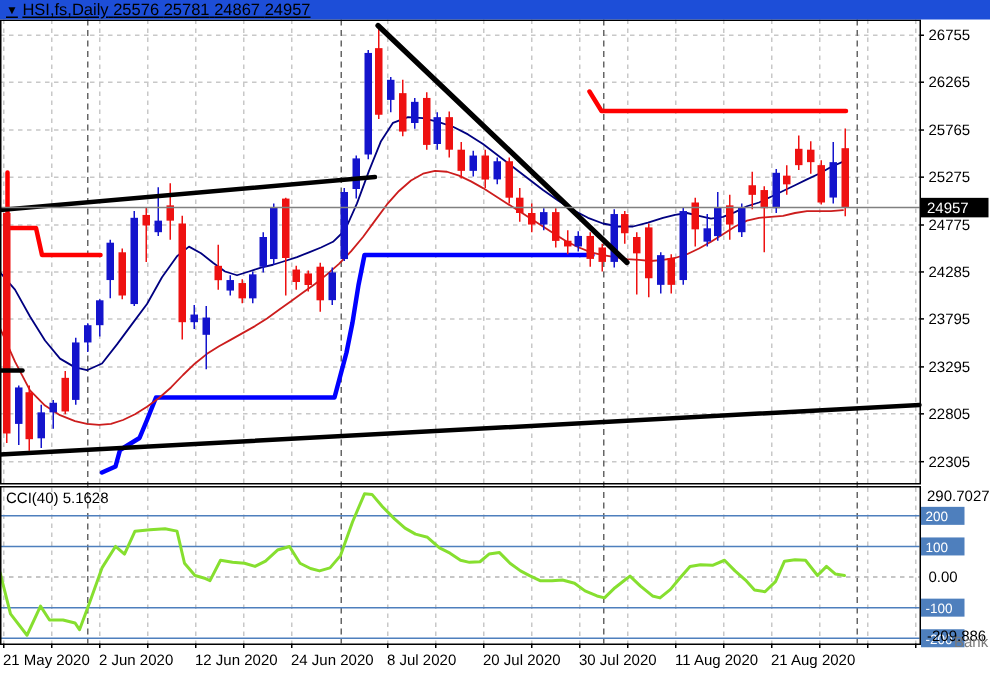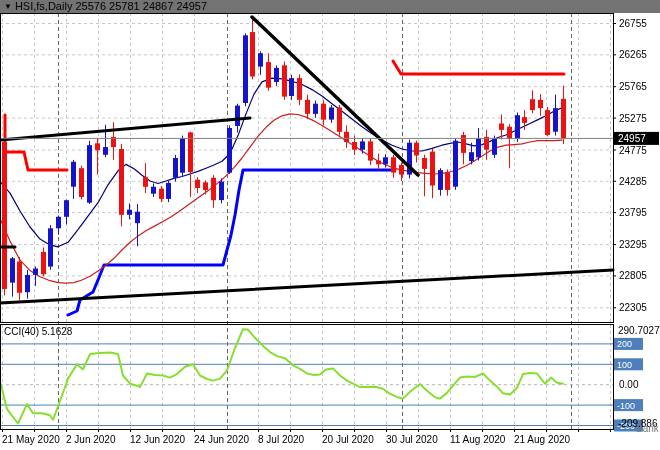--- a/index.html
+++ b/index.html
@@ -1,19 +1,19 @@
 <!DOCTYPE html>
 <html><head>
 <meta charset="utf-8">
 <style>
   html,body{margin:0;padding:0;background:#fff;width:660px;height:450px;overflow:hidden;
     font-family:"Liberation Sans",sans-serif;}
   #stage{position:relative;width:660px;height:450px;background:#fff;}
   #titlebar{position:absolute;left:0;top:0;width:660px;height:13px;font-size:11px;line-height:13px;
-    color:#000;white-space:pre;z-index:5;background:#737373;}
+    color:#000;white-space:pre;z-index:5;background:#1d4ed8;text-decoration:underline;}
   #titlebar .tri{font-size:8px;vertical-align:1px;padding:0 3px 0 4px;cursor:pointer;}
   #titlebar span{letter-spacing:0px;}
   #watermark{position:absolute;left:636px;top:423px;font-size:10px;color:#7a7a7a;z-index:4;}
   svg{position:absolute;left:0;top:0;}
   text{font-family:"Liberation Sans",sans-serif;}
 </style>
 </head>
 <body>
 
 <div id="stage">

